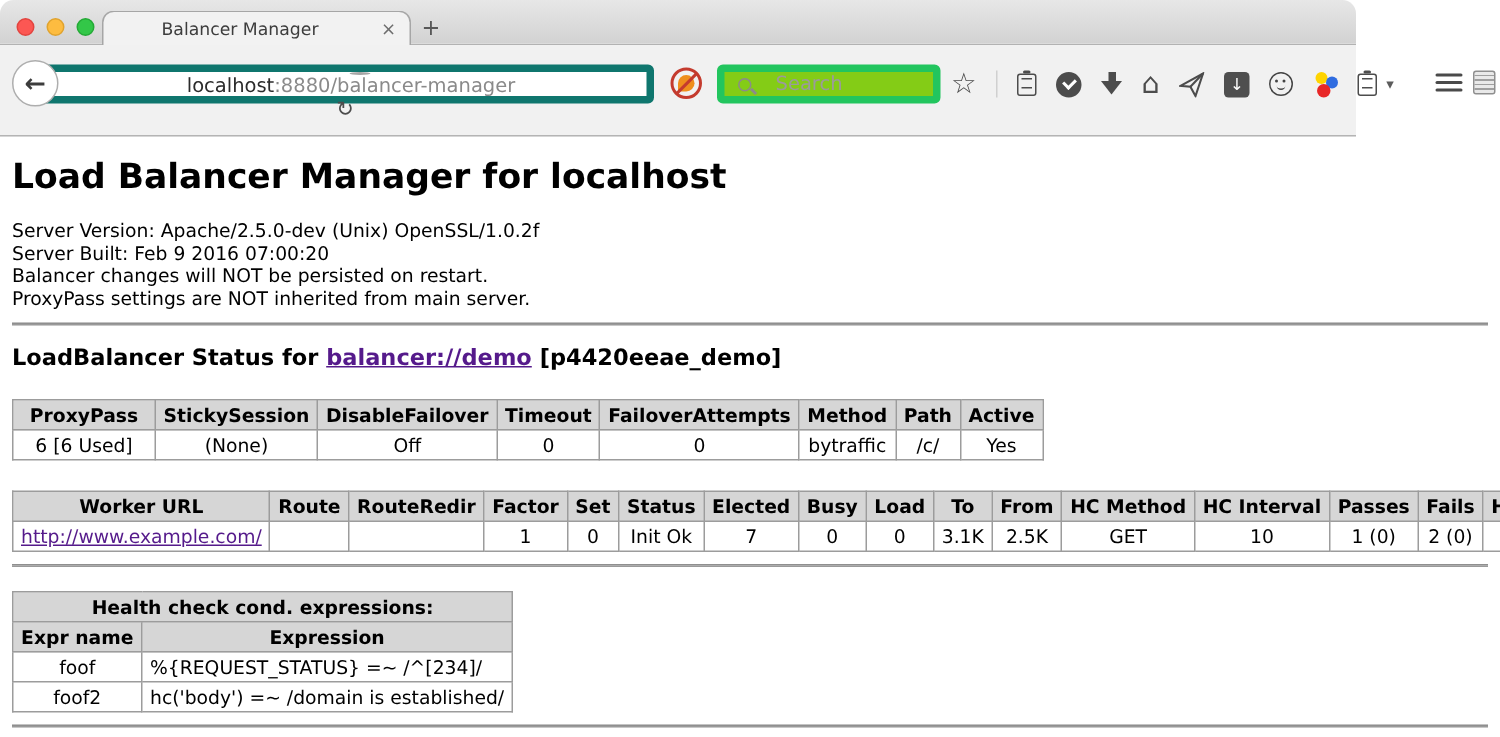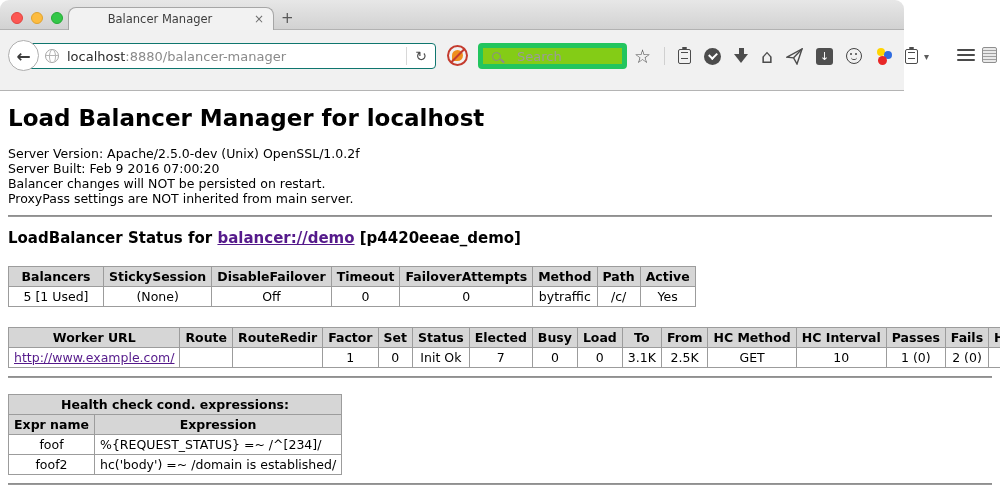--- a/index.html
+++ b/index.html
@@ -20,21 +20,21 @@
     border-radius:8px 8px 0 0; display:flex; align-items:center; }
   .tab-title { flex:1; text-align:center; font-size:11.5px; color:#3d3d3d; }
   .tab-close { width:16px; font-size:12px; color:#6e6e6e; margin-right:6px; text-align:center; cursor:default; }
   .newtab { position:absolute; left:281px; bottom:2px; font-size:15px; color:#585858; }
 
   .navbar { height:61px; background:#f1f1f1; border-bottom:1px solid #b4b4b4; position:relative; }
   .backbtn { position:absolute; left:8px; top:10px; width:31px; height:31px; border-radius:50%;
     background:#fff; border:1px solid #aeaeae; display:flex; align-items:center; justify-content:center;
     font-size:17px; font-weight:bold; color:#3c3c3c; z-index:2; }
   .urlbar { position:absolute; left:24px; top:13px; width:412px; height:26px; background:#fff;
-    border:1px solid #0f766e; border-radius:4px; display:flex; align-items:center; z-index:1; }
+    border:5px solid #0f766e; border-radius:4px; display:flex; align-items:center; z-index:1;flex-direction:column; }
   .globe { width:14px; height:14px; border-radius:50%; border:1.5px solid #a5a5a5;
     margin-left:20px; position:relative; overflow:hidden; }
   .globe::before { content:""; position:absolute; left:3px; top:-1px; width:5px; height:13px;
     border:1px solid #b5b5b5; border-radius:50%; }
   .globe::after { content:""; position:absolute; left:-1px; top:5px; width:14px; height:1px; background:#b5b5b5; }
   .urltext { margin-left:8px; font-size:13px; white-space:nowrap; }
   .urltext .host { color:#2b2b2b; }
   .urltext .rest { color:#8a8a8a; }
   .url-sep { margin-left:auto; width:1px; height:18px; background:#d8d8d8; }
   .reload { width:28px; text-align:center; font-size:14px; color:#4c4c4c; }
@@ -195,31 +195,31 @@
   <div class="info-line">Balancer changes will NOT be persisted on restart.</div>
   <div class="info-line">ProxyPass settings are NOT inherited from main server.</div>
 
   <hr class="sep">
 
   <div class="status-heading"><span>LoadBalancer Status for </span><a>balancer://demo</a><span> [p4420eeae_demo]</span></div>
 
   <table class="balancer-table">
     <tbody>
         <tr>
-      <th style="width:95px">Balancers</th>
+      <th style="width:95px">ProxyPass</th>
       <th style="width:101px">StickySession</th>
       <th style="width:106px">DisableFailover</th>
       <th style="width:60px">Timeout</th>
       <th style="width:113px">FailoverAttempts</th>
       <th style="width:62px">Method</th>
       <th style="width:36px">Path</th>
       <th style="width:46px">Active</th>
     </tr>
     <tr>
-      <td>5 [1 Used]</td>
+      <td>6 [6 Used]</td>
       <td>(None)</td>
       <td>Off</td>
       <td>0</td>
       <td>0</td>
       <td>bytraffic</td>
       <td>/c/</td>
       <td>Yes</td>
     </tr>
   </tbody>
     </table>

